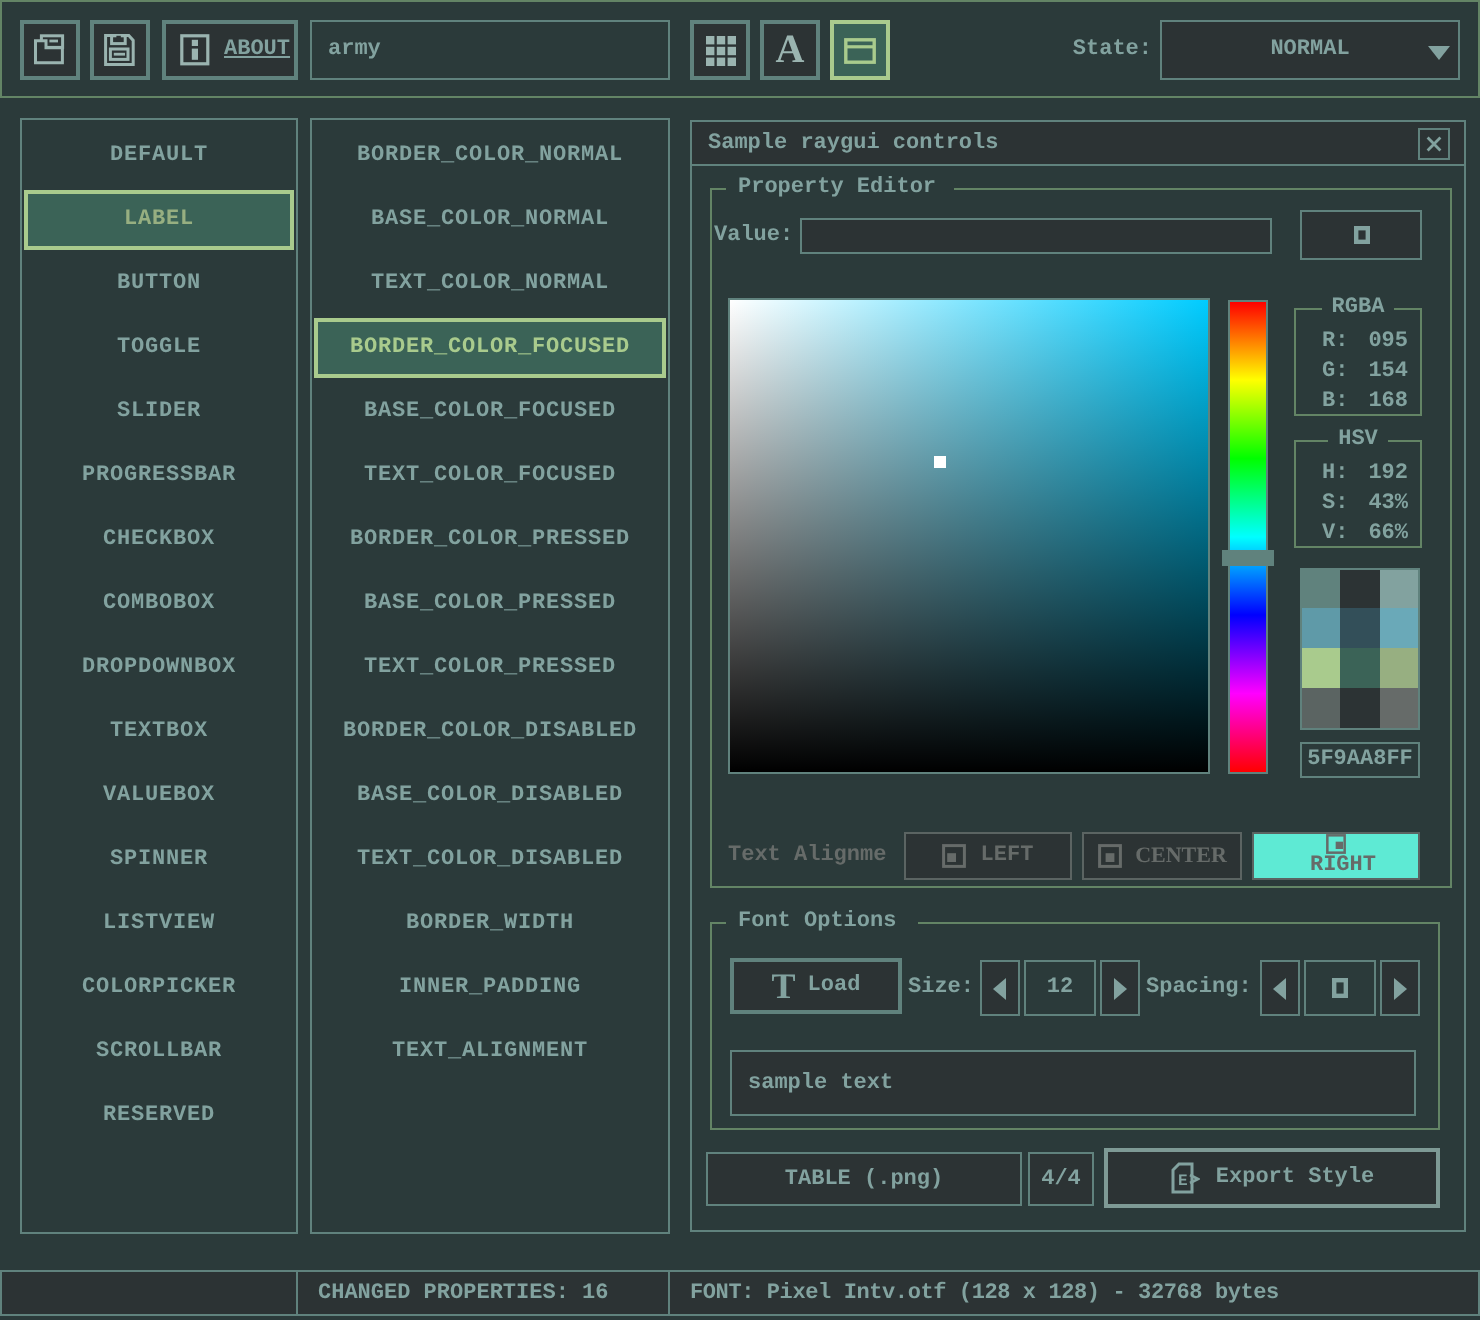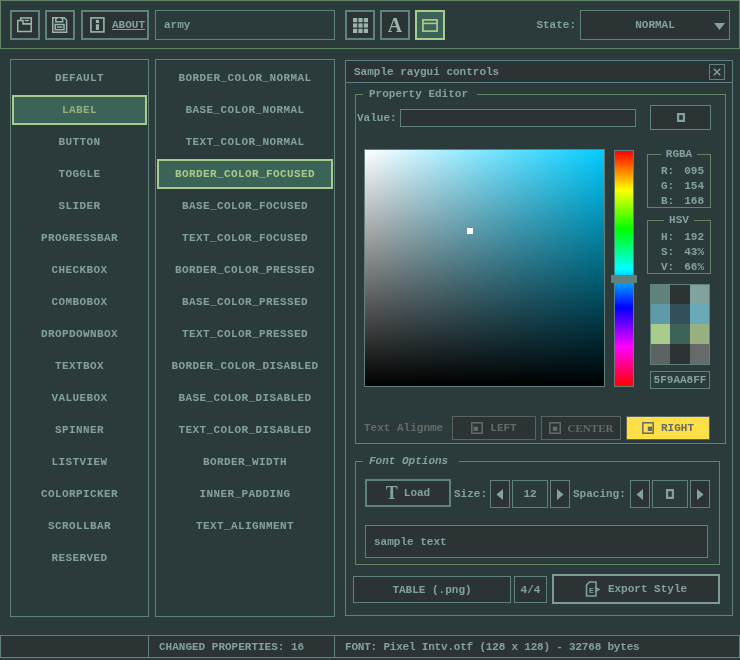--- a/index.html
+++ b/index.html
@@ -186,32 +186,32 @@
     </svg>
     <span style="margin-left:7px;">LEFT</span>
   </div>
 <div class="a c" style="left:541px;top:416px;width:80px;height:24px;border:1px solid #5b6462;background:#2c3334;color:#666b69;">
     <svg width="12" height="12" viewBox="0 0 12 12">
       <rect x="0.8" y="0.8" width="10.4" height="10.4" fill="none" stroke="#666b69" stroke-width="1.5"></rect>
       <rect x="3.8" y="4.6" width="4.4" height="4.4" fill="#666b69"></rect>
     </svg>
     <span style="margin-left:7px;font-family:Liberation Serif, serif;">CENTER</span>
   </div>
-<div class="a c" style="left:626px;top:416px;width:84px;height:24px;border:1px solid #5b6462;background:#fde047;color:#666b69;">
+<div class="a c" style="left:626px;top:416px;width:84px;height:24px;border:1px solid #5b6462;background:#5eead4;color:#666b69;flex-direction:column;">
     <svg width="12" height="12" viewBox="0 0 12 12">
       <rect x="0.8" y="0.8" width="10.4" height="10.4" fill="none" stroke="#666b69" stroke-width="1.5"></rect>
       <rect x="5.8" y="4.6" width="4.4" height="4.4" fill="#666b69"></rect>
     </svg>
     <span style="margin-left:7px;">RIGHT</span>
   </div>
 <div class="a" style="left:355px;top:461px;width:365px;height:1px;background:#638465;"></div>
 <div class="a" style="left:355px;top:461px;width:1px;height:104px;background:#638465;"></div>
 <div class="a" style="left:719px;top:461px;width:1px;height:104px;background:#638465;"></div>
 <div class="a" style="left:355px;top:564px;width:365px;height:1px;background:#638465;"></div>
-<div class="a l" style="left:363px;top:455px;width:96px;height:12px;background:#2b3a3a;color:#82a29f;padding-left:6px;font-style:italic;">Font Options</div>
+<div class="a l" style="left:363px;top:455px;width:96px;height:12px;background:#2b3a3a;color:#82a29f;padding-left:6px;">Font Options</div>
 <div class="a c" style="left:365px;top:479px;width:86px;height:28px;border:2px solid #60827d;background:#2c3334;">
     <span style="font-family:'Liberation Serif',serif;font-size:18px;color:#82a29f;line-height:1;">T</span>
     <span style="margin-left:6px;">Load</span>
   </div>
 <div class="a l" style="left:454px;top:488px;width:36px;height:12px;">Size:</div>
 <div class="a c" style="left:490px;top:480px;width:20px;height:28px;border:1px solid #60827d;background:#2c3334;">
     <svg width="8" height="11" viewBox="0 0 8 11">
       <path d="M7 0 L7 11 L0.5 5.5 Z" fill="#82a29f"></path>
     </svg>
   </div>

